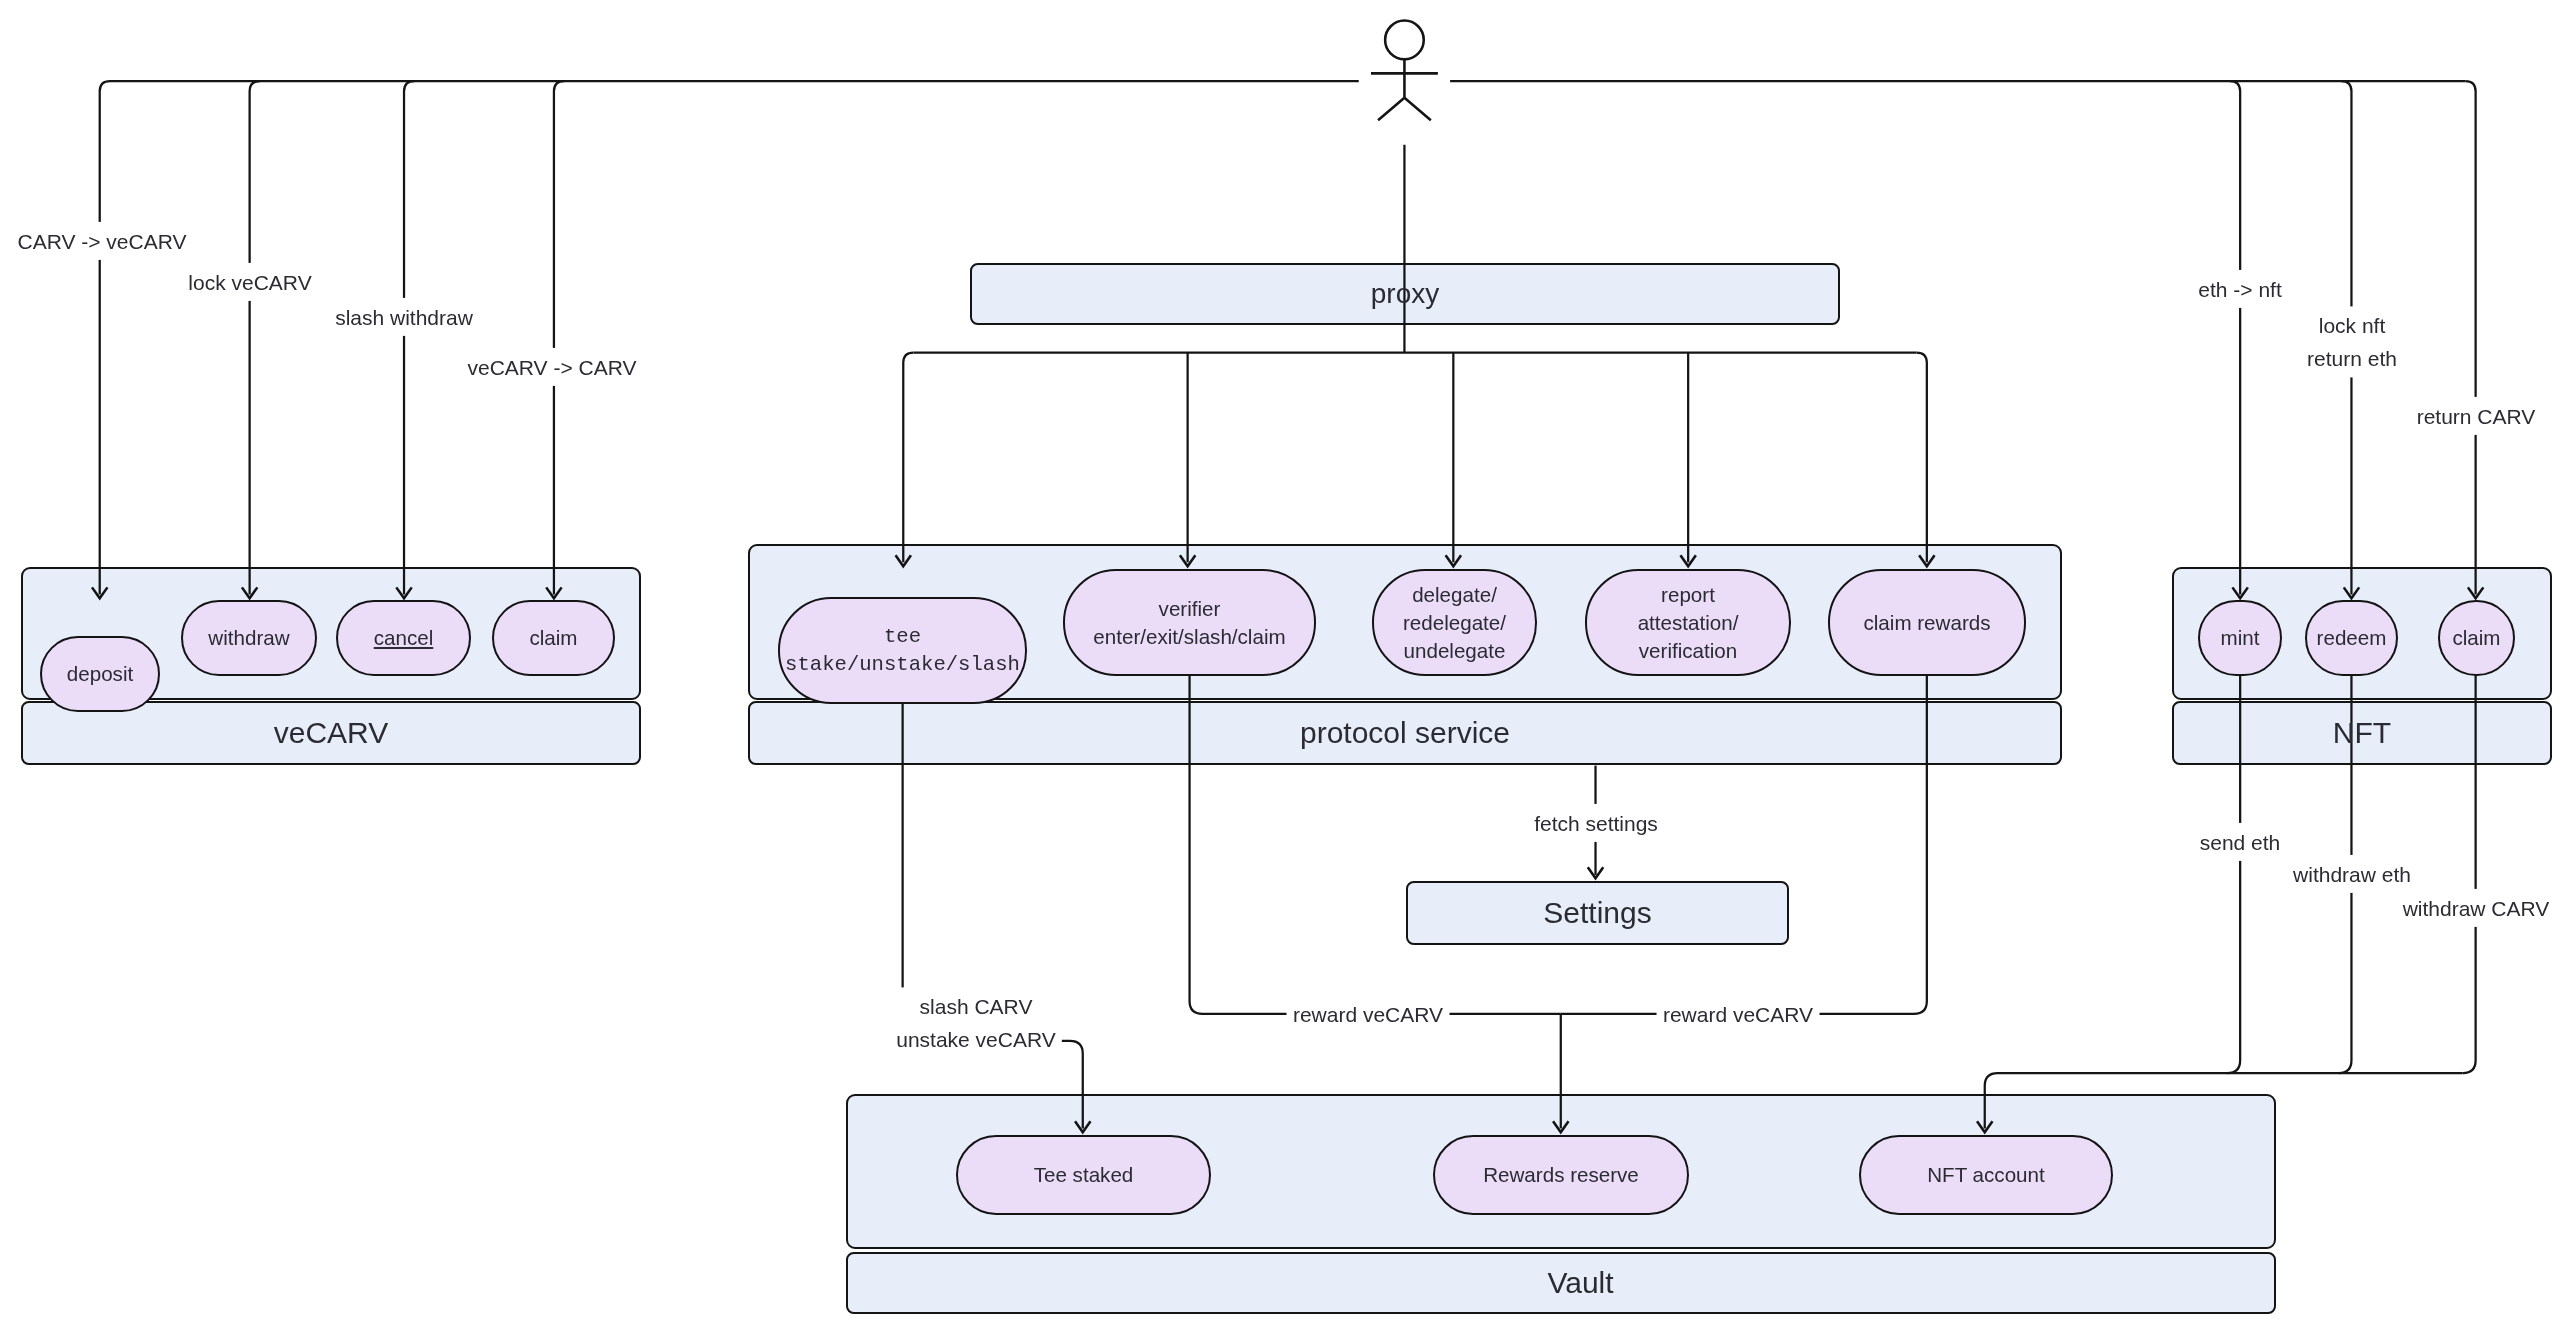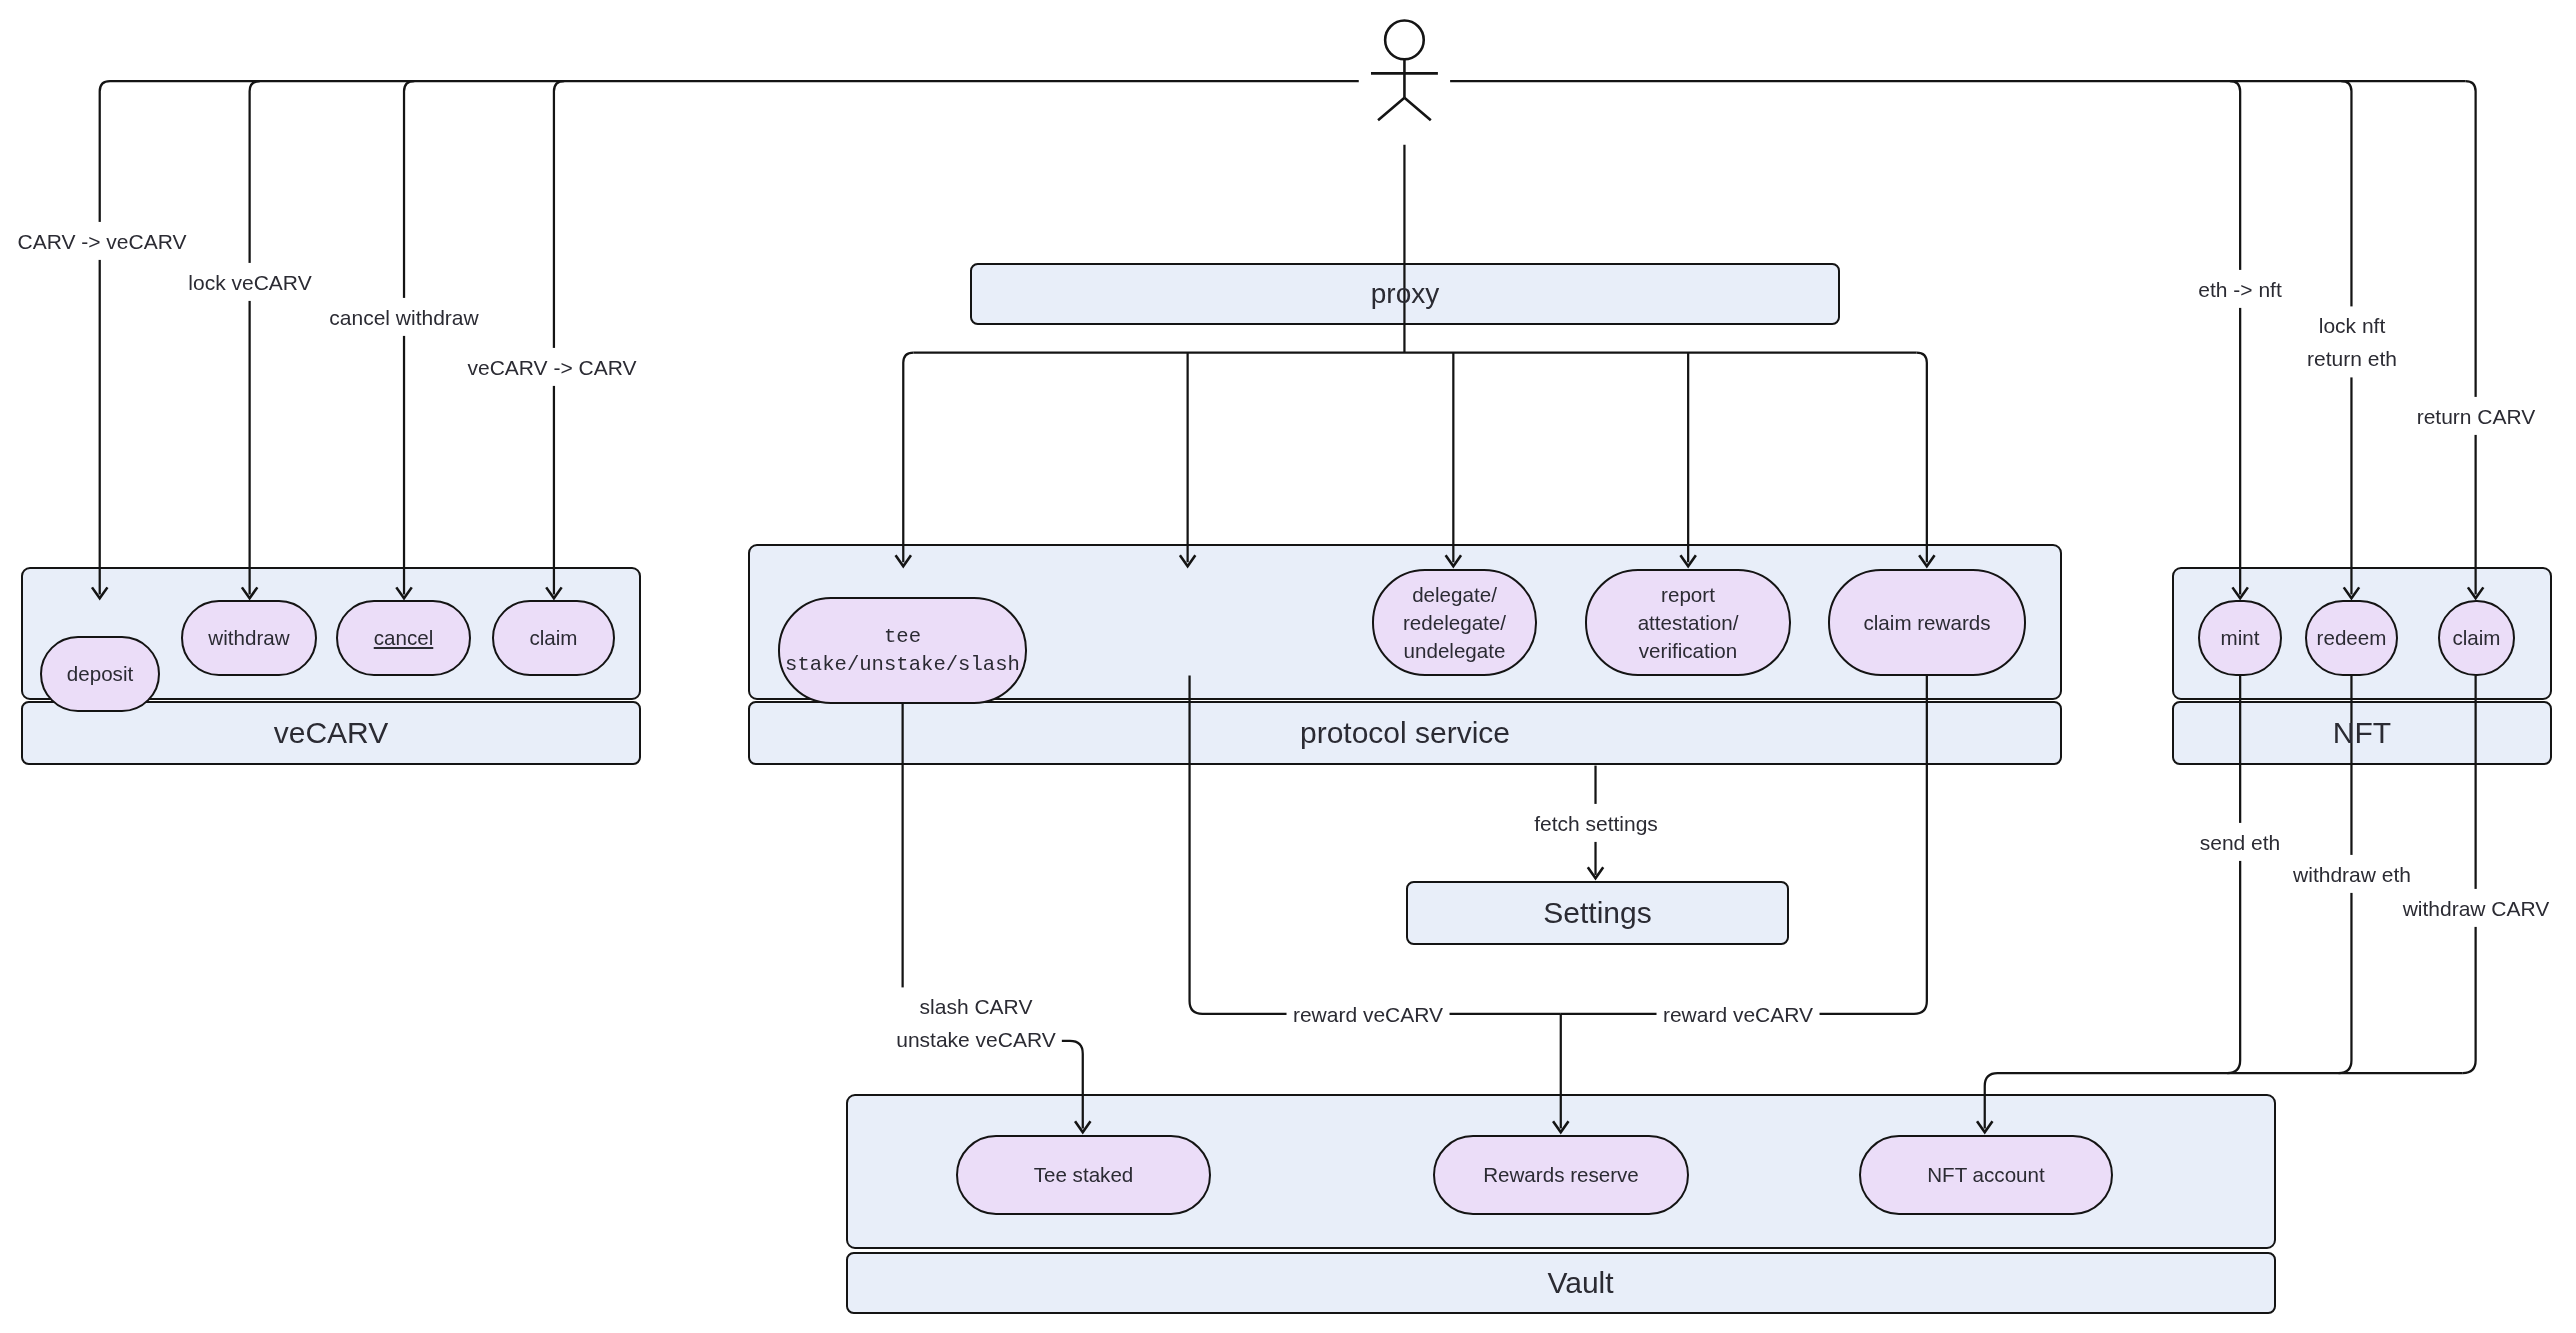--- a/index.html
+++ b/index.html
@@ -121,20 +121,24 @@
         <span>cancel</span>
       </div>
     <div class="abs pill r59" style="left:492px;top:600px;width:123px;height:76px;">
         <span>claim</span>
       </div>
 
     <div class="abs pill r83" style="left:778px;top:597px;width:249px;height:107px;font-family:Liberation Mono, monospace;">
       <span>tee</span>
       <span>stake/unstake/slash</span>
     </div>
+    <div class="abs pill r83" style="left:1063px;top:569px;width:253px;height:107px;">
+      <span>verifier</span>
+      <span>enter/exit/slash/claim</span>
+    </div>
     <div class="abs pill r83" style="left:1372px;top:569px;width:165px;height:107px;">
       <span>delegate/</span>
       <span>redelegate/</span>
       <span>undelegate</span>
     </div>
     <div class="abs pill r83" style="left:1585px;top:569px;width:206px;height:107px;">
       <span>report</span>
       <span>attestation/</span>
       <span>verification</span>
     </div>
@@ -169,21 +173,21 @@
     <div class="abs title" style="left:970px;top:263px;width:870px;height:62px;font-size:28px;">proxy</div>
     <div class="abs title" style="left:1406px;top:881px;width:383px;height:64px;">Settings</div>
 
     <div class="elabel" style="left:102px;top:241px;">
         <span>CARV -&gt; veCARV</span>
       </div>
     <div class="elabel" style="left:250px;top:282px;">
         <span>lock veCARV</span>
       </div>
     <div class="elabel" style="left:404px;top:317px;">
-        <span>cancel withdraw</span>
+        <span>slash withdraw</span>
       </div>
     <div class="elabel" style="left:552px;top:367px;">
         <span>veCARV -&gt; CARV</span>
       </div>
 
     <div class="elabel" style="left:2240px;top:289px;">
         <span>eth -&gt; nft</span>
       </div>
     <div class="elabel" style="left:2352px;top:342px;">
       <span>lock nft</span>

